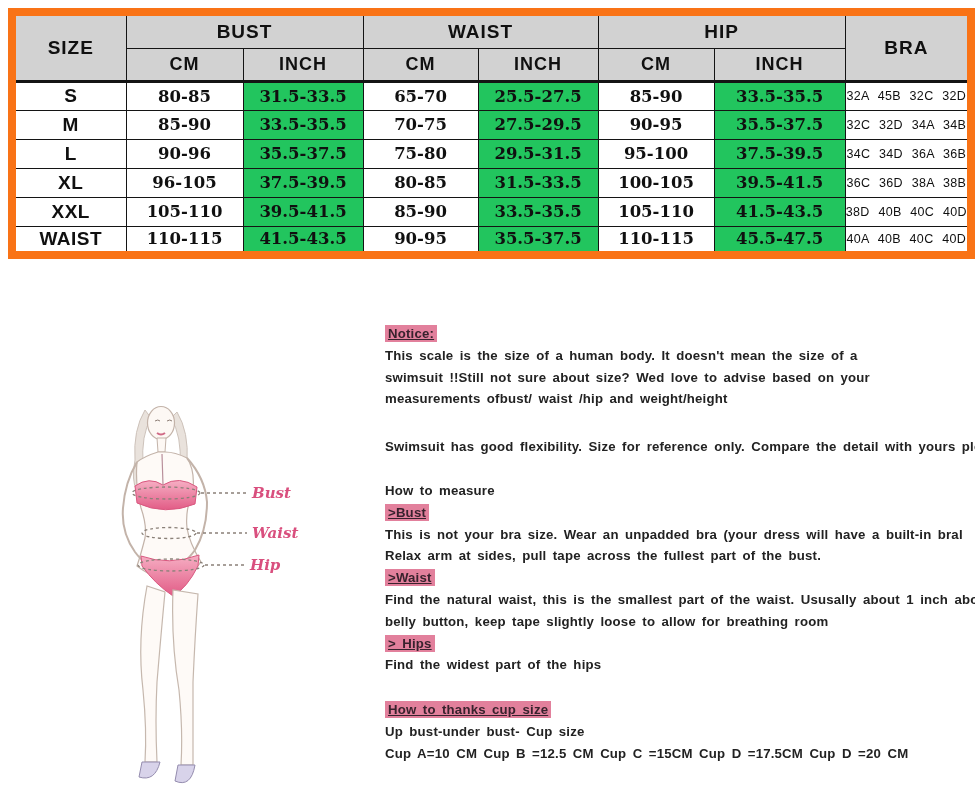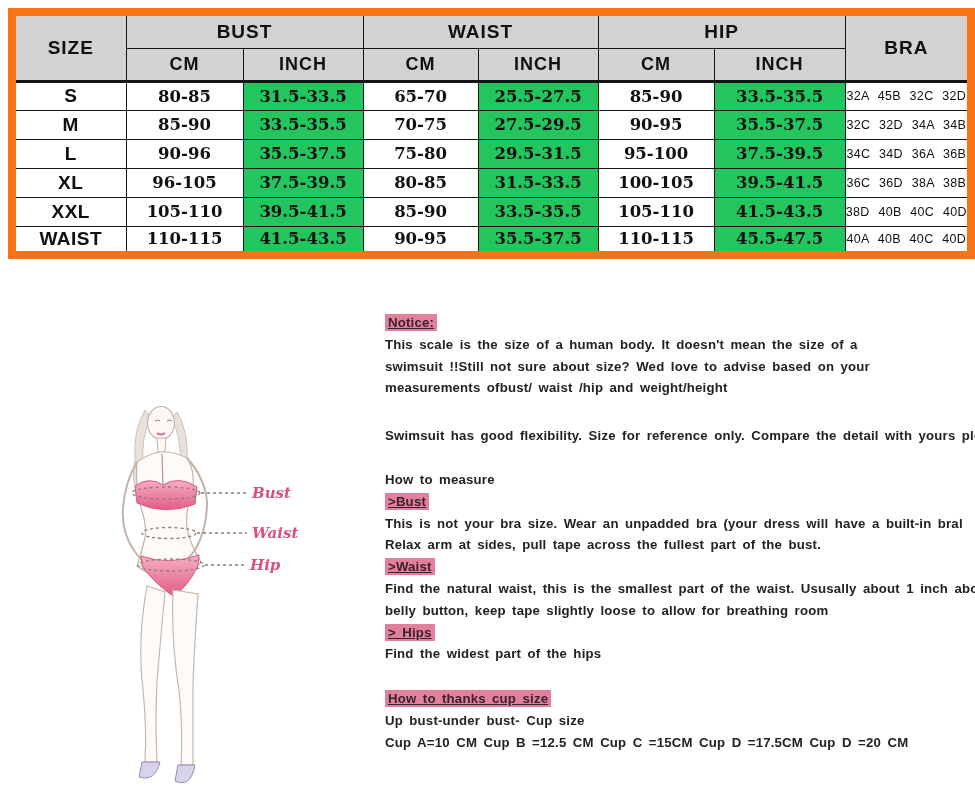--- a/index.html
+++ b/index.html
@@ -33,21 +33,21 @@
     font-family:"Liberation Sans", sans-serif; font-size:19px; font-weight:600; letter-spacing:0.5px;
   }
   .size-table td.inch { background:#22c55e; }
   .size-table tbody td.bra-cell {
     font-family:"Liberation Sans", sans-serif; font-size:12.5px; font-weight:500;
     word-spacing:5px; letter-spacing:0.3px;
   }
 
   
   .info {
-    position:absolute; left:385px; top:312px; width:590px;
+    position:absolute; left:385px; top:323px; width:590px;
     font-family:"Liberation Sans", sans-serif; font-weight:bold;
     font-size:13.2px; line-height:21.8px; color:#222;
     letter-spacing:0.2px; word-spacing:2.5px;
   }
   .info .line { white-space:nowrap; }
   .hl {
     display:inline-block; background:#e2809c; color:#38222d;
     text-decoration:underline; padding:0 3px; line-height:17px;
   }
   .sp1 { height:26px; } .sp2 { height:22px; } .sp3 { height:23px; }

